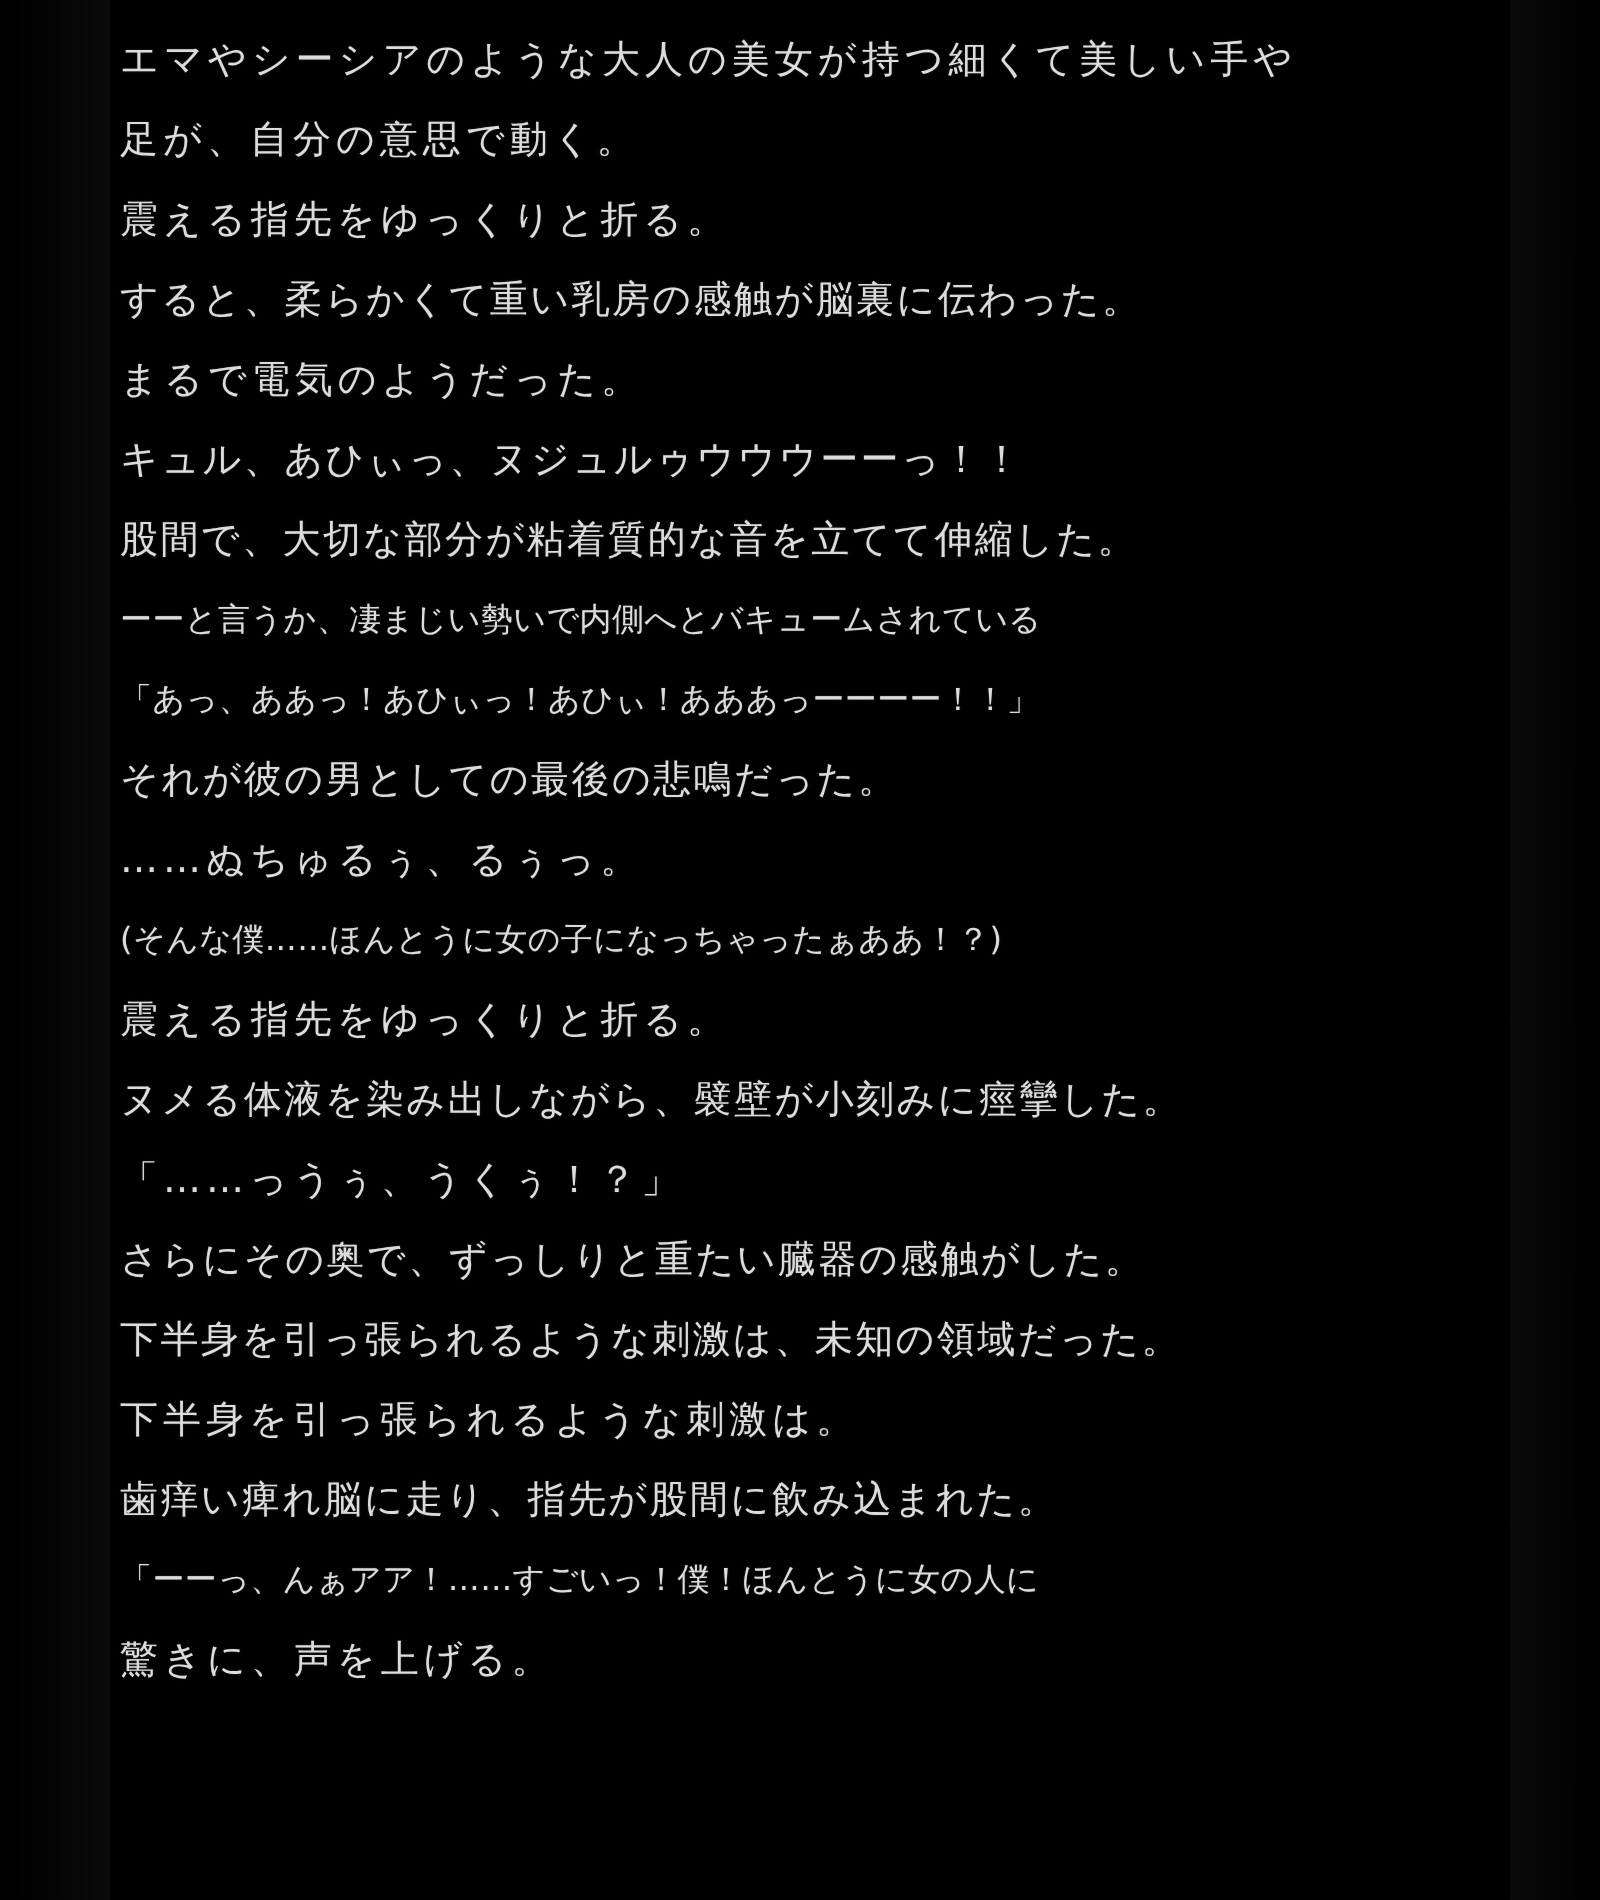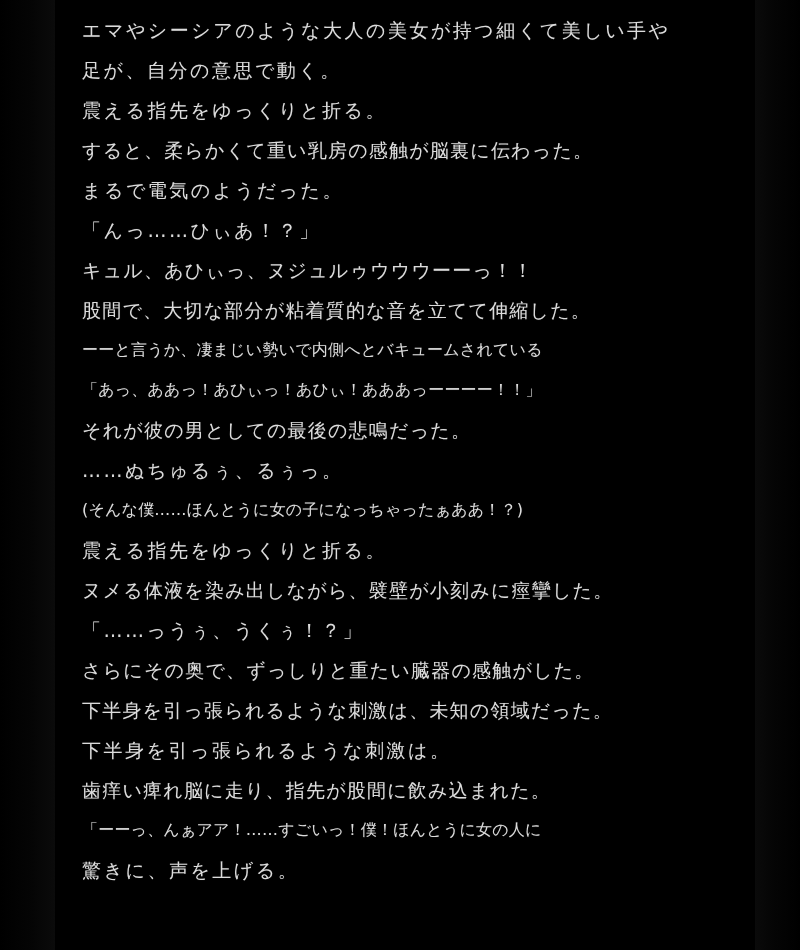--- a/index.html
+++ b/index.html
@@ -48,41 +48,39 @@
     height: 930px;
   }
   .text-line {
     color: #dcdcdc;
     font-size: 19px;
     line-height: 40px;
     height: 40px;
     letter-spacing: 2.5px;
     white-space: nowrap;
     text-shadow: 0 0 1px rgba(160,160,160,0.35);
-    margin-left: 22px;
   }
   .text-line.tight {
     letter-spacing: 1.2px;
   }
   .text-line.tighter {
     letter-spacing: 0.2px;
     font-size: 16px;
   }
 </style>
 </head>
 <body>
 
 <div id="page">
   <div id="text-body">
     <div class="text-line">エマやシーシアのような大人の美女が持つ細くて美しい手や</div>
     <div class="text-line">足が、自分の意思で動く。</div>
     <div class="text-line">震える指先をゆっくりと折る。</div>
     <div class="text-line tight">すると、柔らかくて重い乳房の感触が脳裏に伝わった。</div>
     <div class="text-line">まるで電気のようだった。</div>
-    <div class="text-line">「んっ……ひぃあ！？」</div>
     <div class="text-line tight">キュル、あひぃっ、ヌジュルゥウウウーーっ！！</div>
     <div class="text-line tight">股間で、大切な部分が粘着質的な音を立てて伸縮した。</div>
     <div class="text-line tighter">ーーと言うか、凄まじい勢いで内側へとバキュームされている</div>
     <div class="text-line tighter">「あっ、ああっ！あひぃっ！あひぃ！あああっーーーー！！」</div>
     <div class="text-line tight">それが彼の男としての最後の悲鳴だった。</div>
     <div class="text-line">……ぬちゅるぅ、るぅっ。</div>
     <div class="text-line tighter">(そんな僕……ほんとうに女の子になっちゃったぁああ！？)</div>
     <div class="text-line">震える指先をゆっくりと折る。</div>
     <div class="text-line tight">ヌメる体液を染み出しながら、襞壁が小刻みに痙攣した。</div>
     <div class="text-line">「……っうぅ、うくぅ！？」</div>

